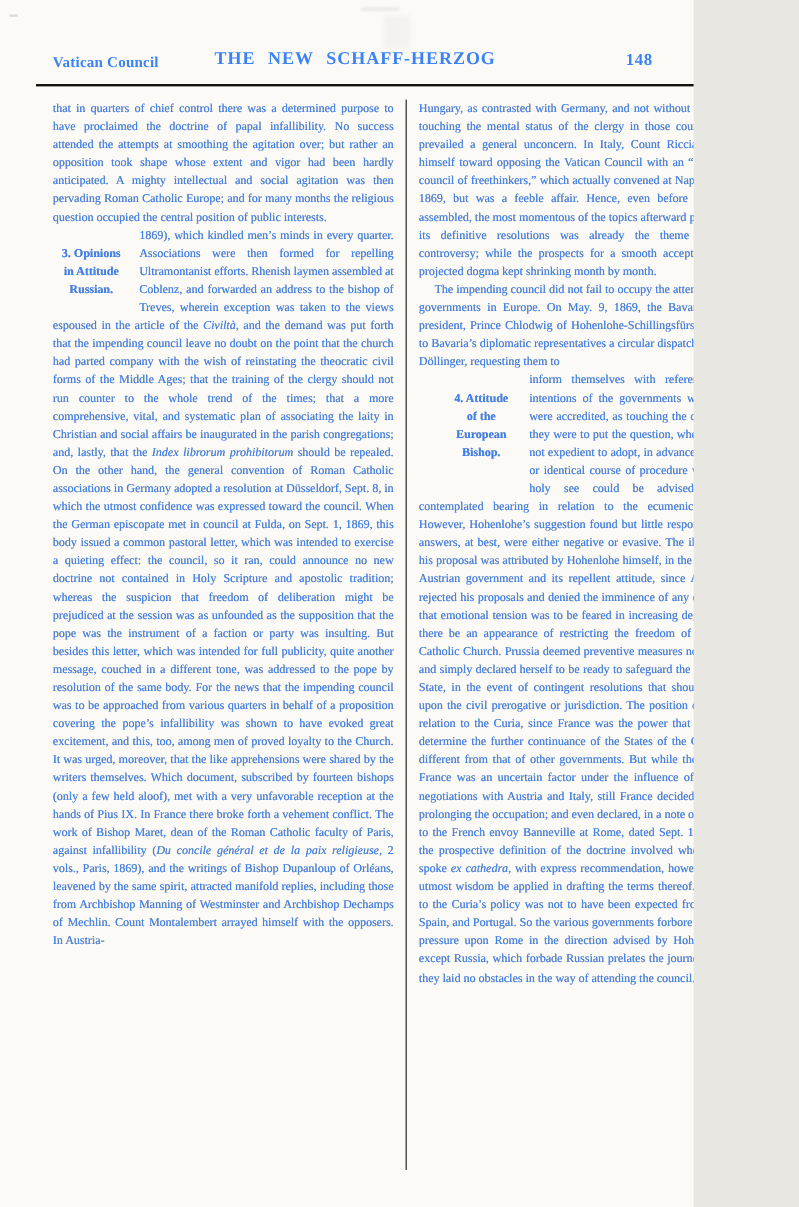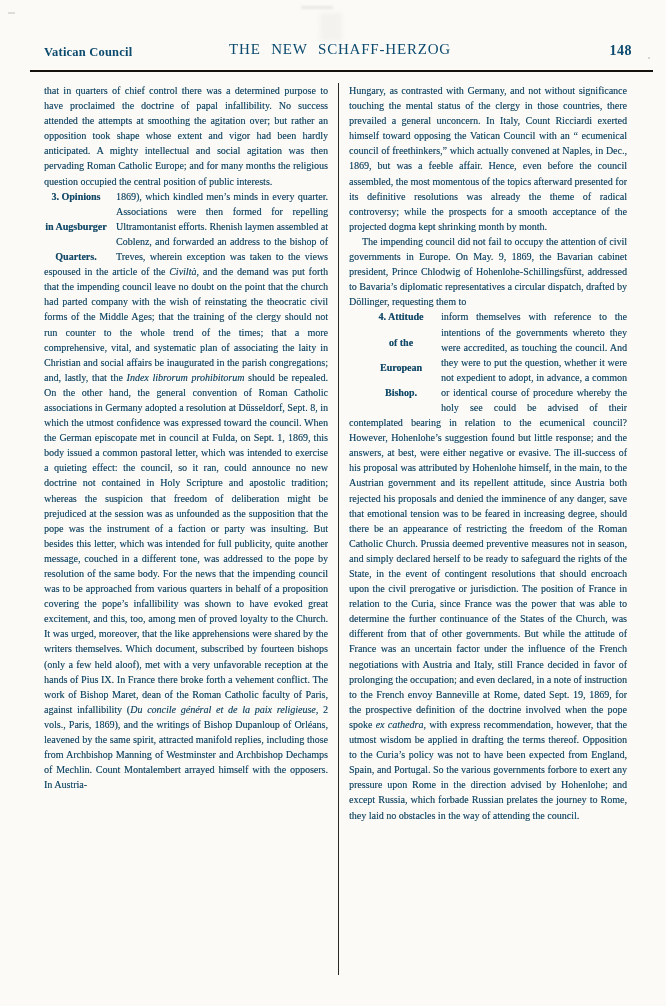--- a/index.html
+++ b/index.html
@@ -2,44 +2,44 @@
 <html><head>
 <meta charset="utf-8">
 <style>
   html,body{margin:0;padding:0;}
   body{
     width:666px;height:1006px;
     background:#e9e7e2;
     font-family:"Liberation Serif","DejaVu Serif",serif;
   }
   .page{
-    position:relative;width:666px;height:1006px;overflow:hidden;
-    background:#fbfaf7;color:#0c4a6e;
+    position:relative;width:578px;height:1006px;overflow:hidden;
+    background:#fbfaf7;color:#3b82f6;
   }
   
   .header{position:absolute;top:41px;left:44px;right:30px;height:20px;}
   .rh-left{position:absolute;left:0;top:4px;font-weight:700;font-size:12.5px;letter-spacing:.2px;}
-  .rh-center{position:absolute;left:0;right:0;top:0;text-align:center;font-weight:400;font-size:15px;word-spacing:6px;letter-spacing:.8px;}
+  .rh-center{position:absolute;left:0;right:0;top:0;text-align:center;font-weight:700;font-size:15px;word-spacing:6px;letter-spacing:.8px;}
   .rh-right{position:absolute;right:4px;top:2px;font-weight:700;font-size:14px;letter-spacing:.5px;margin-left:26px;}
   .rule{position:absolute;top:70px;left:30px;width:623px;height:2px;background:#15120e;}
   
   .columns{position:absolute;top:83px;left:44px;width:584px;display:flex;}
   .col{
     text-align:justify;
     font-size:10px;line-height:15.1px;
     text-shadow:.2px 0 0 rgba(23,19,14,.45);
   }
   .col.left{width:284px;}
   .col.right{width:278px;}
   .divider{width:1px;height:892px;background:#2b2username2;background:#2b2722;margin:0 10px;align-self:flex-start;}
   .para{margin:0;}
   .ind{text-indent:13px;}
   
   .cutin{
-    float:left;display:flex;flex-direction:column;justify-content:space-between;align-items:center;
+    float:left;display:flex;flex-direction:column;justify-content:center;align-items:center;
     width:64px;margin:0 8px 0 0;
     font-weight:700;text-align:center;
   }
   .cutin .ch-line{display:block;white-space:nowrap;}
   .cutin3{height:75px;}
   .cutin4{height:91px;margin-left:20px;}
   b{font-weight:700;}
   i{font-style:italic;}
   
   .artifact{position:absolute;background:#b3b0aa;}
@@ -66,22 +66,22 @@
 
   <div class="rule"></div>
 
   <div class="columns">
 
     <div class="col left">
       <p class="para"><span>that in quarters of chief control there was a determined purpose to have proclaimed the doctrine of papal infallibility.  No success attended the attempts at smoothing the agitation over;  but rather an opposition took shape whose extent and vigor had been hardly anticipated.  A mighty intellectual and social agitation was then pervading Roman Catholic Europe;  and for many months the religious question occupied the central position of public interests.</span></p>
       <div class="para">
         <div class="cutin cutin3">
           <span class="ch-line">3. Opinions</span>
-          <span class="ch-line">in Augsburger</span>
-          <span class="ch-line">Quarters.</span>
+          <span class="ch-line">in Attitude</span>
+          <span class="ch-line">Russian.</span>
         </div><span><span>1869), which kindled men’s minds in every quarter.  Associations were then formed for repelling Ultramontanist efforts.  Rhenish laymen assembled at Coblenz, and forwarded an address to the bishop of Treves, wherein exception was taken to the views espoused in the article of the </span><i>Civiltà</i><span>, and the demand was put forth that the impending council leave no doubt on the point that the church had parted company with the wish of reinstating the theocratic civil forms of the Middle Ages; that the training of the clergy should not run counter to the whole trend of the times;  that a more comprehensive, vital, and systematic plan of associating the laity in Christian and social affairs be inaugurated in the parish congregations;  and, lastly, that the </span><i>Index librorum prohibitorum</i><span> should be repealed. On the other hand, the general convention of Roman Catholic associations in Germany adopted a resolution at Düsseldorf, Sept. 8, in which the utmost confidence was expressed toward the council. When the German episcopate met in council at Fulda, on Sept. 1, 1869, this body issued a common pastoral letter, which was intended to exercise a quieting effect:  the council, so it ran, could announce no new doctrine not contained in Holy Scripture and apostolic tradition;  whereas the suspicion that freedom of deliberation might be prejudiced at the session was as unfounded as the supposition that the pope was the instrument of a faction or party was insulting.  But besides this letter, which was intended for full publicity, quite another message, couched in a different tone, was addressed to the pope by resolution of the same body.  For the news that the impending council was to be approached from various quarters in behalf of a proposition covering the pope’s infallibility was shown to have evoked great excitement, and this, too, among men of proved loyalty to the Church.  It was urged, moreover, that the like apprehensions were shared by the writers themselves.  Which document, subscribed by fourteen bishops (only a few held aloof), met with a very unfavorable reception at the hands of Pius IX.  In France there broke forth a vehement conflict.  The work of Bishop Maret, dean of the Roman Catholic faculty of Paris, against infallibility (</span><i>Du concile général et de la paix religieuse</i><span>, 2 vols., Paris, 1869), and the writings of Bishop Dupanloup of Orléans, leavened by the same spirit, attracted manifold replies, including those from Archbishop Manning of Westminster and Archbishop Dechamps of Mechlin.  Count Montalembert arrayed himself with the opposers.  In Austria-</span></span>
       </div>
     </div>
 
     <div class="divider"></div>
 
     <div class="col right">
       <p class="para"><span>Hungary, as contrasted with Germany, and not without significance touching the mental status of the clergy in those countries, there prevailed a general unconcern.  In Italy, Count Ricciardi exerted himself toward opposing the Vatican Council with an “ ecumenical council of freethinkers,” which actually convened at Naples, in Dec., 1869, but was a feeble affair.  Hence, even before the council assembled, the most momentous of the topics afterward presented for its definitive resolutions was already the theme of radical controversy;  while the prospects for a smooth acceptance of the projected dogma kept shrinking month by month.</span></p>
       <p class="para ind"><span>The impending council did not fail to occupy the attention of civil governments in Europe.  On May. 9, 1869, the Bavarian cabinet president, Prince Chlodwig of Hohenlohe-Schillingsfürst, addressed to Bavaria’s diplomatic representatives a circular dispatch, drafted by Döllinger, requesting them to</span></p>
       <div class="para">

